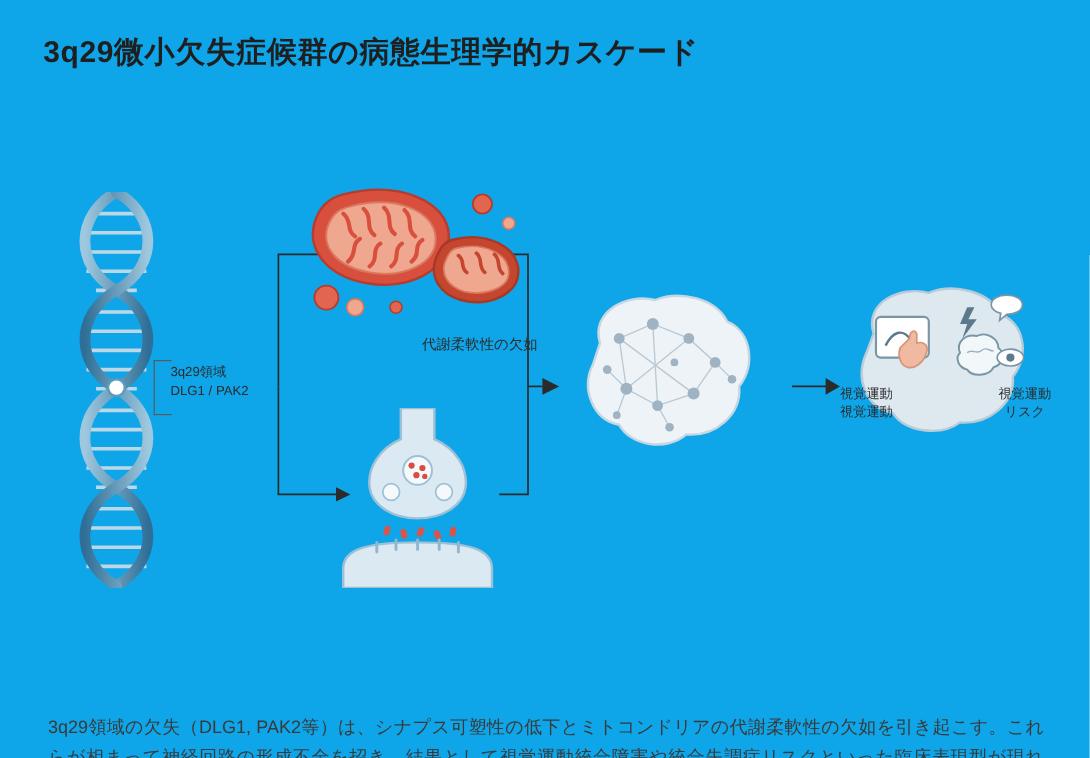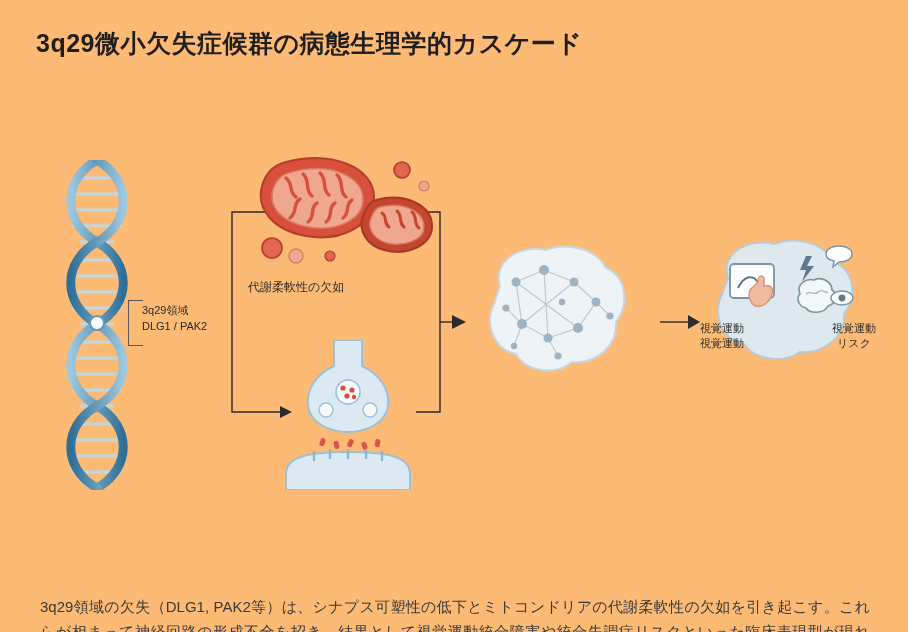--- a/index.html
+++ b/index.html
@@ -11,21 +11,21 @@
     height: 632px;
     background: #ffffff;
     font-family: "Liberation Sans", sans-serif;
     color: #333;
     overflow: hidden;
   }
   .page {
     position: relative;
     width: 908px;
     height: 632px;
-    background: #fdba74;
+    background: #0ea5e9;
   }
   .title {
     position: absolute;
     left: 36px;
     top: 27px;
     font-size: 25px;
     font-weight: 700;
     color: #1f1f1f;
     letter-spacing: 0.5px;
     white-space: nowrap;
@@ -76,21 +76,21 @@
     position: absolute;
     left: 248px;
     top: 156px;
     width: 200px;
     height: 120px;
   }
   .caption {
     position: absolute;
     font-size: 12px;
     color: #2b2b2b;
-    text-align: left;
+    text-align: right;
     white-space: nowrap;
   }
   .cap-mito {
     left: 248px;
     top: 279px;
     width: 200px;
   }
 
   
   .synapse {
@@ -135,21 +135,20 @@
     width: 176px;
     display: flex;
     justify-content: space-between;
     font-size: 11px;
     line-height: 15px;
     color: #2b2b2b;
   }
   .out-labels div {
     text-align: center;
     white-space: nowrap;
-    font-family: Liberation Mono, monospace;
   }
 
   
   .footer {
     position: absolute;
     left: 40px;
     top: 566px;
     width: 830px;
     font-size: 15px;
     line-height: 25px;

